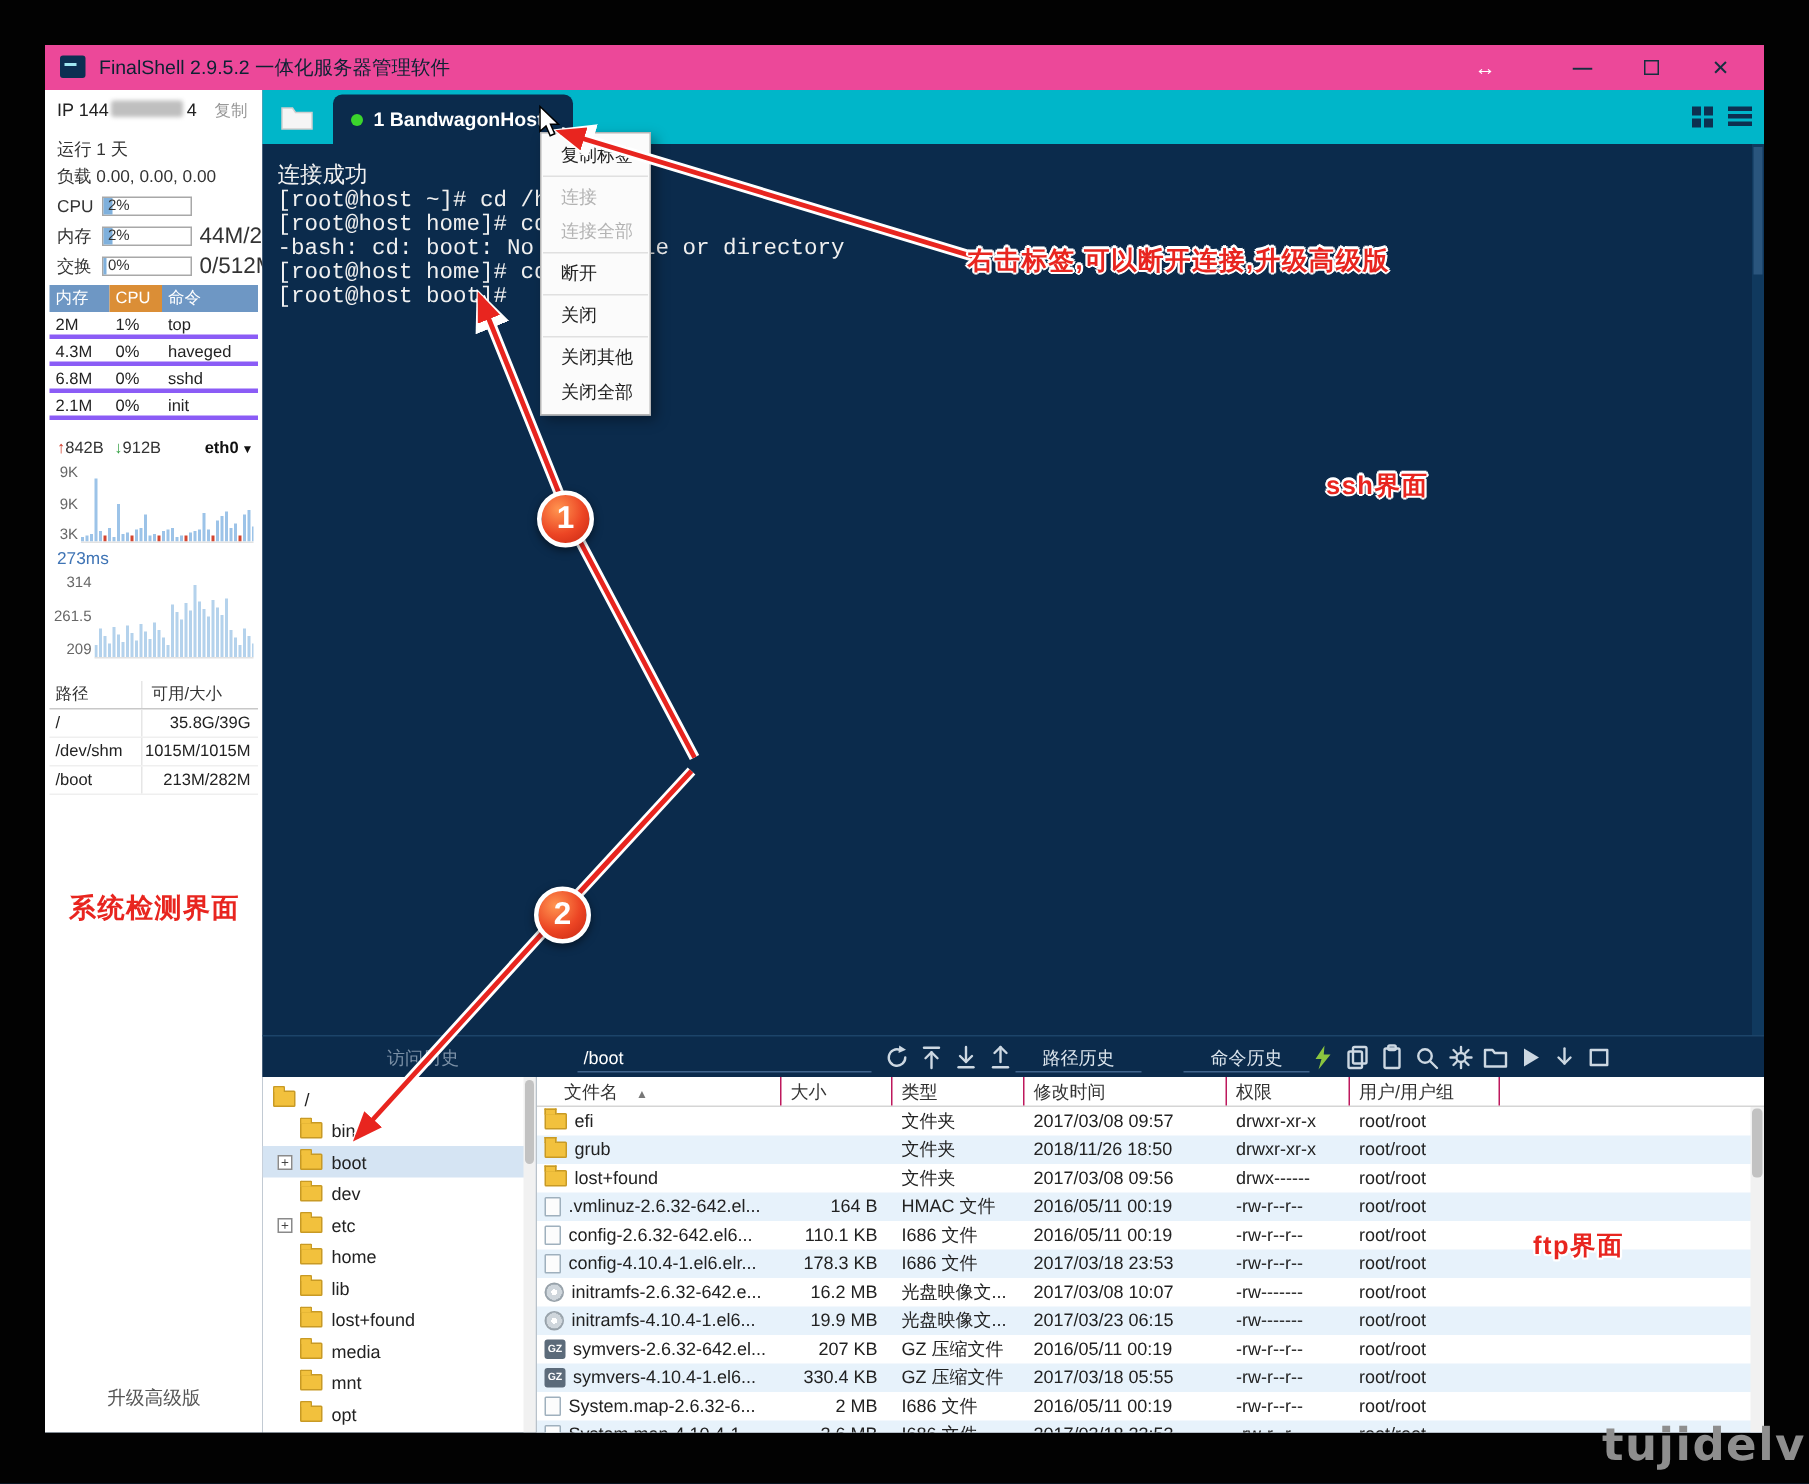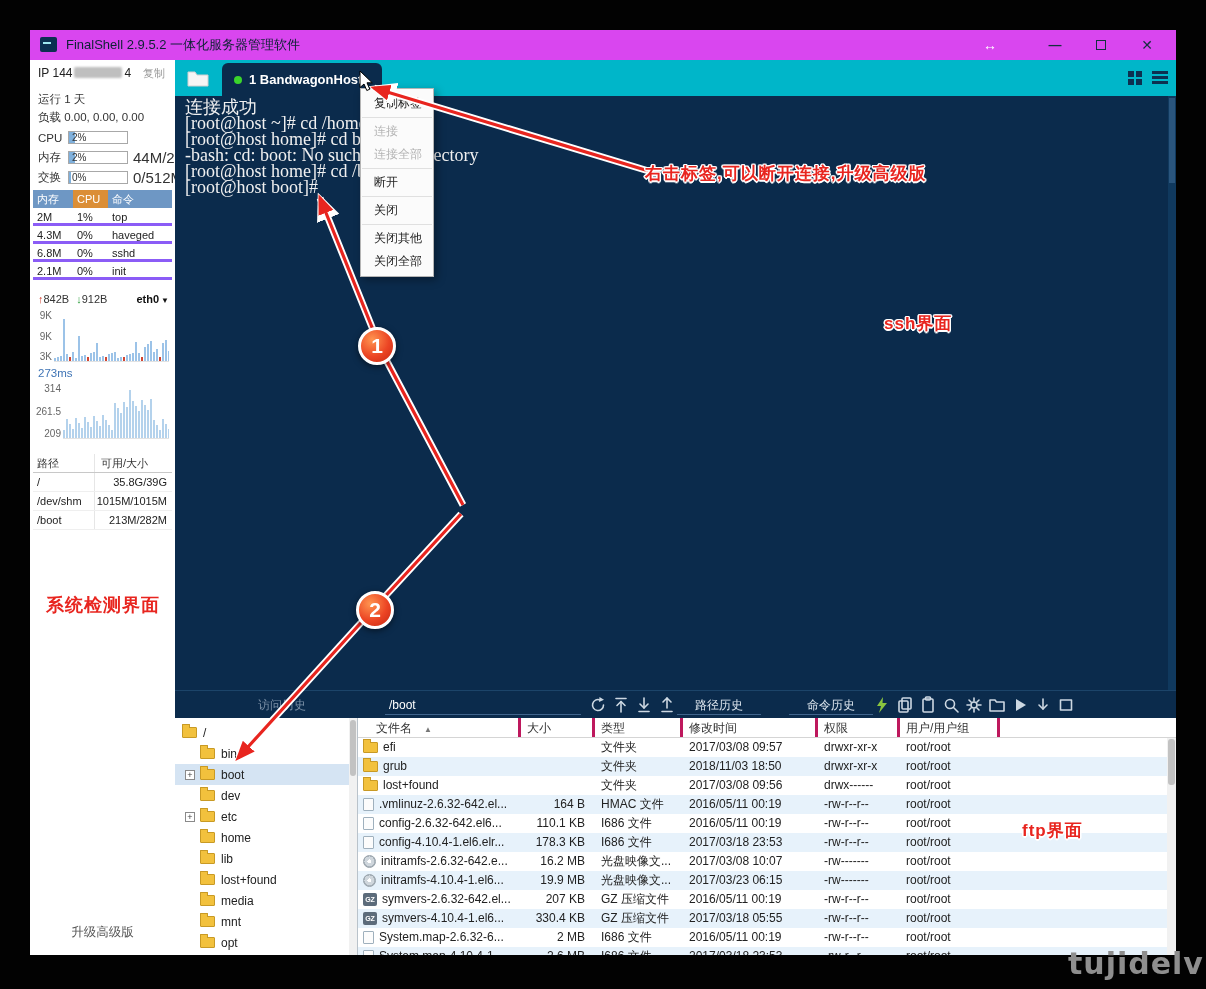--- a/index.html
+++ b/index.html
@@ -1,21 +1,21 @@
 <!DOCTYPE html>
 <html><head>
 <meta charset="utf-8">
 <style>
   *{margin:0;padding:0;box-sizing:border-box}
   body{background:#111;font-family:"Liberation Sans","DejaVu Sans",sans-serif}
   .stage{position:relative;width:1206px;height:989px;background:#020202;overflow:hidden}
   .win{position:absolute;left:30px;top:30px;width:1146px;height:925px;background:#0b2b4c}
 
   
-  .titlebar{position:absolute;left:0;top:0;width:100%;height:30px;background:#d946ef}
+  .titlebar{position:absolute;left:0;top:0;width:100%;height:30px;background:#ec4899}
   .appicon{position:absolute;left:10px;top:7px;width:17px;height:15px;background:#0c2f52;border-radius:2px}
   .appicon::after{content:"";position:absolute;left:3px;top:5px;width:8px;height:2px;background:#9fe8f2}
   .apptitle{position:absolute;left:36px;top:0;line-height:30px;font-size:13px;color:#0c2233}
   .tbtn{position:absolute;top:0;height:30px;line-height:30px;font-size:13px;color:#14303f;text-align:center;width:30px;cursor:default}
   .tbtn.sync{right:171px;color:#fff;font-size:14px}
   .tbtn.min{right:106px;font-weight:bold}
   .tbtn.max{right:60px}
   .maxbox{display:inline-block;width:10px;height:10px;border:1.5px solid #14303f;margin-top:10px}
   .tbtn.close{right:14px;font-size:14px}
 
@@ -68,21 +68,21 @@
   .main{position:absolute;left:145px;top:30px;width:1001px;height:895px}
   .tabbar{position:absolute;left:0;top:0;width:100%;height:36px;background:#00b6c9}
   .fbtn{position:absolute;left:10px;top:5px;width:26px;height:26px}
   .tab{position:absolute;left:47px;top:3px;width:160px;height:33px;background:#0b2b4c;border-radius:6px 6px 0 0;display:flex;align-items:center;padding-left:12px;gap:7px}
   .dot{width:8px;height:8px;border-radius:50%;background:#3bd52c;flex:none}
   .tabtext{color:#fff;font-size:13px;font-weight:bold}
   .gridicon{position:absolute;left:953px;top:11px;width:6px;height:6px;background:#0d3050;box-shadow:8px 0 0 #0d3050,0 8px 0 #0d3050,8px 8px 0 #0d3050}
   .hamicon{position:absolute;left:977px;top:11px;width:16px;height:2.5px;background:#0d3050;box-shadow:0 5px 0 #0d3050,0 10px 0 #0d3050}
 
   .terminal{position:absolute;left:0;top:36px;width:100%;height:594px;background:#0b2b4c;color:#f0f0f0}
-  .tout{padding:3px 0 0 10px;font-family:Liberation Serif, serif;font-size:18px;line-height:16px;white-space:pre}
+  .tout{padding:14px 0 0 10px;font-family:Liberation Mono, monospace;font-size:15px;line-height:16px;white-space:pre}
   .tscroll{position:absolute;right:0;top:0;width:8px;height:100%;background:#10395e}
   .tscroll i{position:absolute;left:1px;top:2px;width:6px;height:85px;background:#2a557d}
 
   .ftoolbar{position:absolute;left:0;top:630px;width:100%;height:28px;background:#0b2b4c;border-top:1px solid #1c4469}
   .hist{position:absolute;left:83px;top:0;line-height:28px;color:#7b90a6;font-size:12px}
   .pathinput{position:absolute;left:210px;top:4px;width:196px;height:20px;background:transparent;border:none;border-bottom:1px solid #40648c;color:#fff;font-size:12px;padding:0 4px;font-family:"Liberation Sans",sans-serif;outline:none}
   .tfield{position:absolute;top:4px;height:20px;line-height:20px;color:#dde6ee;font-size:12px;border-bottom:1px solid #40648c;text-align:center}
   .f-ph{left:502px;width:84px}
   .f-ch{left:614px;width:84px}
   .ticon{position:absolute;top:5px;width:18px;height:18px}
@@ -99,21 +99,21 @@
   .tspace{width:15px;flex:none}
   .tfolder{width:15px;height:11px;background:#f2c13d;border:1px solid #c89a25;border-radius:1px;position:relative;margin-right:6px;flex:none}
   .tfolder::before{content:"";position:absolute;left:-1px;top:-4px;width:6px;height:3px;background:#f2c13d;border:1px solid #c89a25;border-bottom:none;border-radius:1px 1px 0 0}
   .tsel{background:#d5e4f3}
   .treescroll{position:absolute;right:0;top:0;bottom:0;width:8px;background:#f1f1f1}
   .treescroll i{position:absolute;left:1px;top:2px;width:6px;height:56px;background:#c2c2c2;border-radius:3px}
 
   .ftable{position:relative;flex:1;overflow:hidden}
   .fhead,.frow{display:grid;grid-template-columns:163px 74px 88px 135px 82px 100px 1fr}
   .fhead{height:20px;line-height:20px;font-size:12px;color:#333;border-bottom:1px solid #d5d5d5}
-  .fhead .fcell{border-right:3px solid #be185d;position:relative}
+  .fhead .fcell{border-right:1px solid #be185d;position:relative}
   .fhead .c0{display:block;padding-left:18px}
   .fhead .c1{text-align:left;padding-left:6px}
   .sort{font-size:8px;color:#777;margin-left:12px}
   .fbody{overflow:hidden}
   .frow{height:19px;line-height:19px;font-size:12px;color:#222}
   .frow.alt{background:#e7f2fb}
   .fcell{overflow:hidden;white-space:nowrap;padding-left:6px}
   .c0{display:flex;align-items:center;gap:5px;padding-left:5px}
   .c1{text-align:right;padding-right:10px}
   .fscroll{position:absolute;right:0;top:20px;bottom:0;width:9px;background:#f1f1f1}
@@ -509,21 +509,21 @@
                 <div class="fcell c4">drwxr-xr-x</div>
                 <div class="fcell c5">root/root</div>
               </div>
               <div class="frow alt">
                 <div class="fcell c0">
                   <span class="ficon folder"></span>
                   <span class="fname">grub</span>
                 </div>
                 <div class="fcell c1"></div>
                 <div class="fcell c2">文件夹</div>
-                <div class="fcell c3">2018/11/03 18:50</div>
+                <div class="fcell c3">2018/11/26 18:50</div>
                 <div class="fcell c4">drwxr-xr-x</div>
                 <div class="fcell c5">root/root</div>
               </div>
               <div class="frow">
                 <div class="fcell c0">
                   <span class="ficon folder"></span>
                   <span class="fname">lost+found</span>
                 </div>
                 <div class="fcell c1"></div>
                 <div class="fcell c2">文件夹</div>

